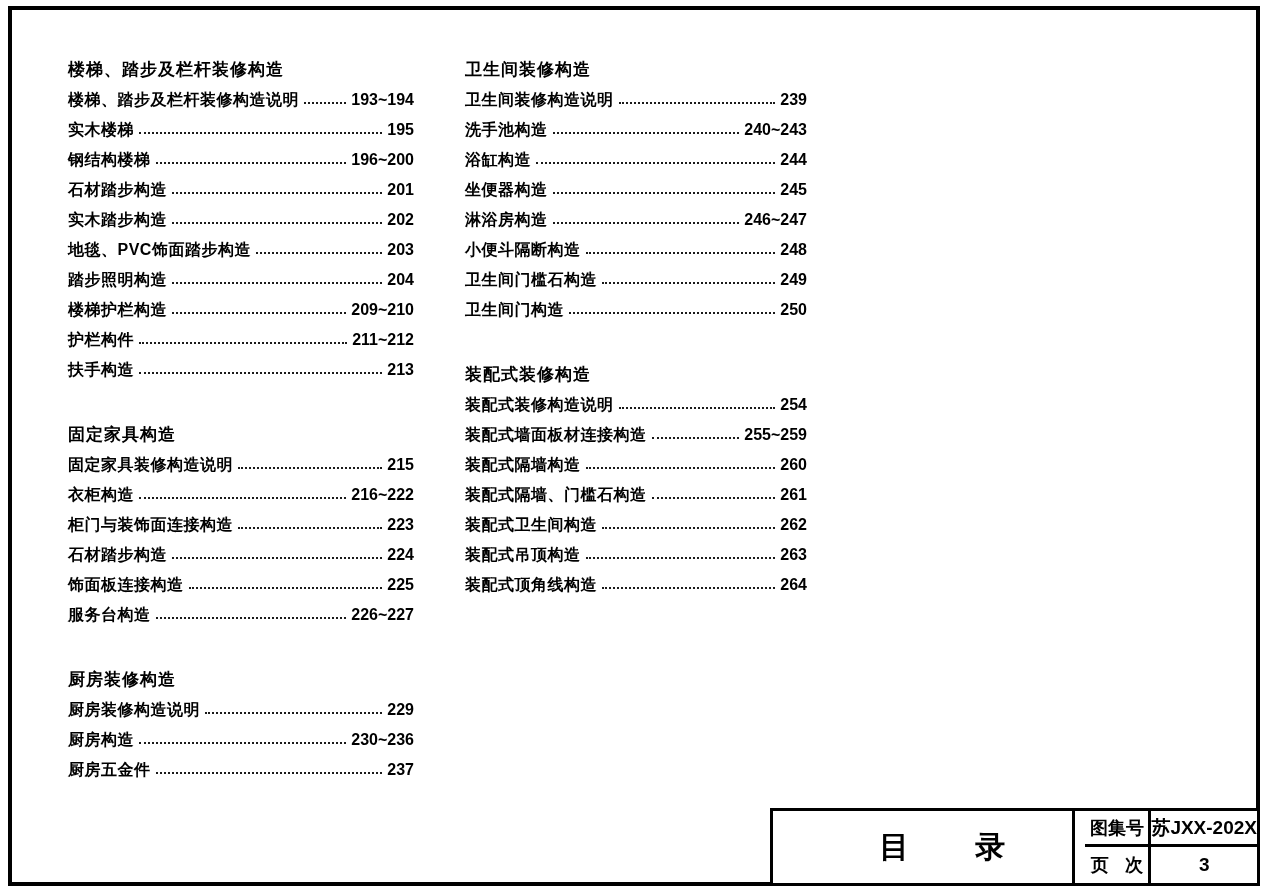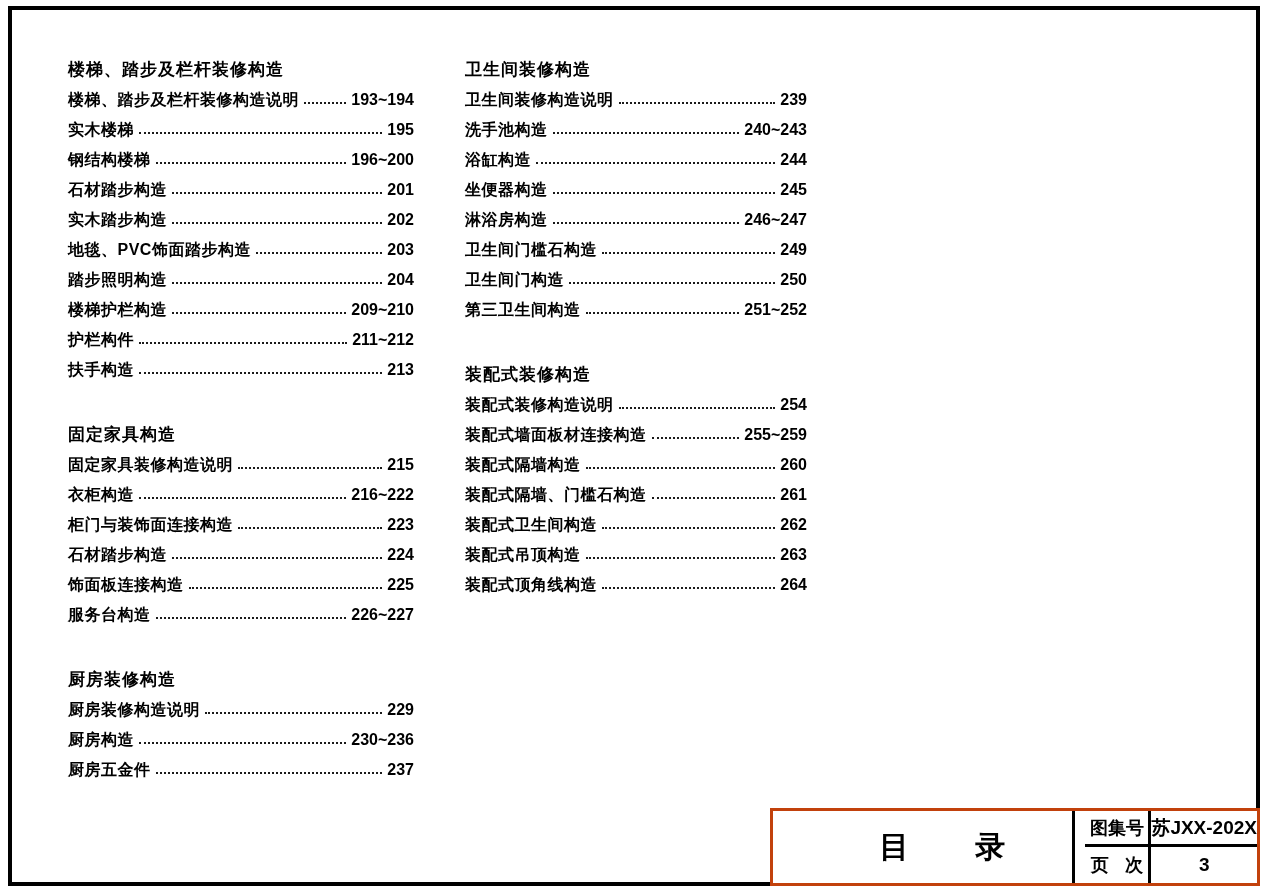--- a/index.html
+++ b/index.html
@@ -52,21 +52,21 @@
     white-space:nowrap;
     font-size:16px;
     font-weight:bold;
     font-family:"Liberation Sans",sans-serif;
   }
 
   .title-block{
     position:absolute;
     left:770px;top:808px;
     width:490px;height:78px;
-    border:3px solid #c2410c;
+    border:3px solid #000000;
     box-sizing:border-box;
     display:flex;
     background:#fff;
     padding-left:39px;
   }
   .tb-left{
     width:314px;
     border-right:3px solid #000;
     box-sizing:border-box;
     display:flex;
@@ -228,33 +228,33 @@
         <span class="toc-label">坐便器构造</span>
         <span class="toc-leader"></span>
         <span class="toc-pages">245</span>
       </div>
       <div class="toc-item">
         <span class="toc-label">淋浴房构造</span>
         <span class="toc-leader"></span>
         <span class="toc-pages">246~247</span>
       </div>
       <div class="toc-item">
+        <span class="toc-label">小便斗隔断构造</span>
+        <span class="toc-leader"></span>
+        <span class="toc-pages">248</span>
+      </div>
+      <div class="toc-item">
         <span class="toc-label">卫生间门槛石构造</span>
         <span class="toc-leader"></span>
         <span class="toc-pages">249</span>
       </div>
       <div class="toc-item">
         <span class="toc-label">卫生间门构造</span>
         <span class="toc-leader"></span>
         <span class="toc-pages">250</span>
-      </div>
-      <div class="toc-item">
-        <span class="toc-label">第三卫生间构造</span>
-        <span class="toc-leader"></span>
-        <span class="toc-pages">251~252</span>
       </div>
       <div class="toc-section-title gap">装配式装修构造</div>
       <div class="toc-item">
         <span class="toc-label">装配式装修构造说明</span>
         <span class="toc-leader"></span>
         <span class="toc-pages">254</span>
       </div>
       <div class="toc-item">
         <span class="toc-label">装配式墙面板材连接构造</span>
         <span class="toc-leader"></span>

